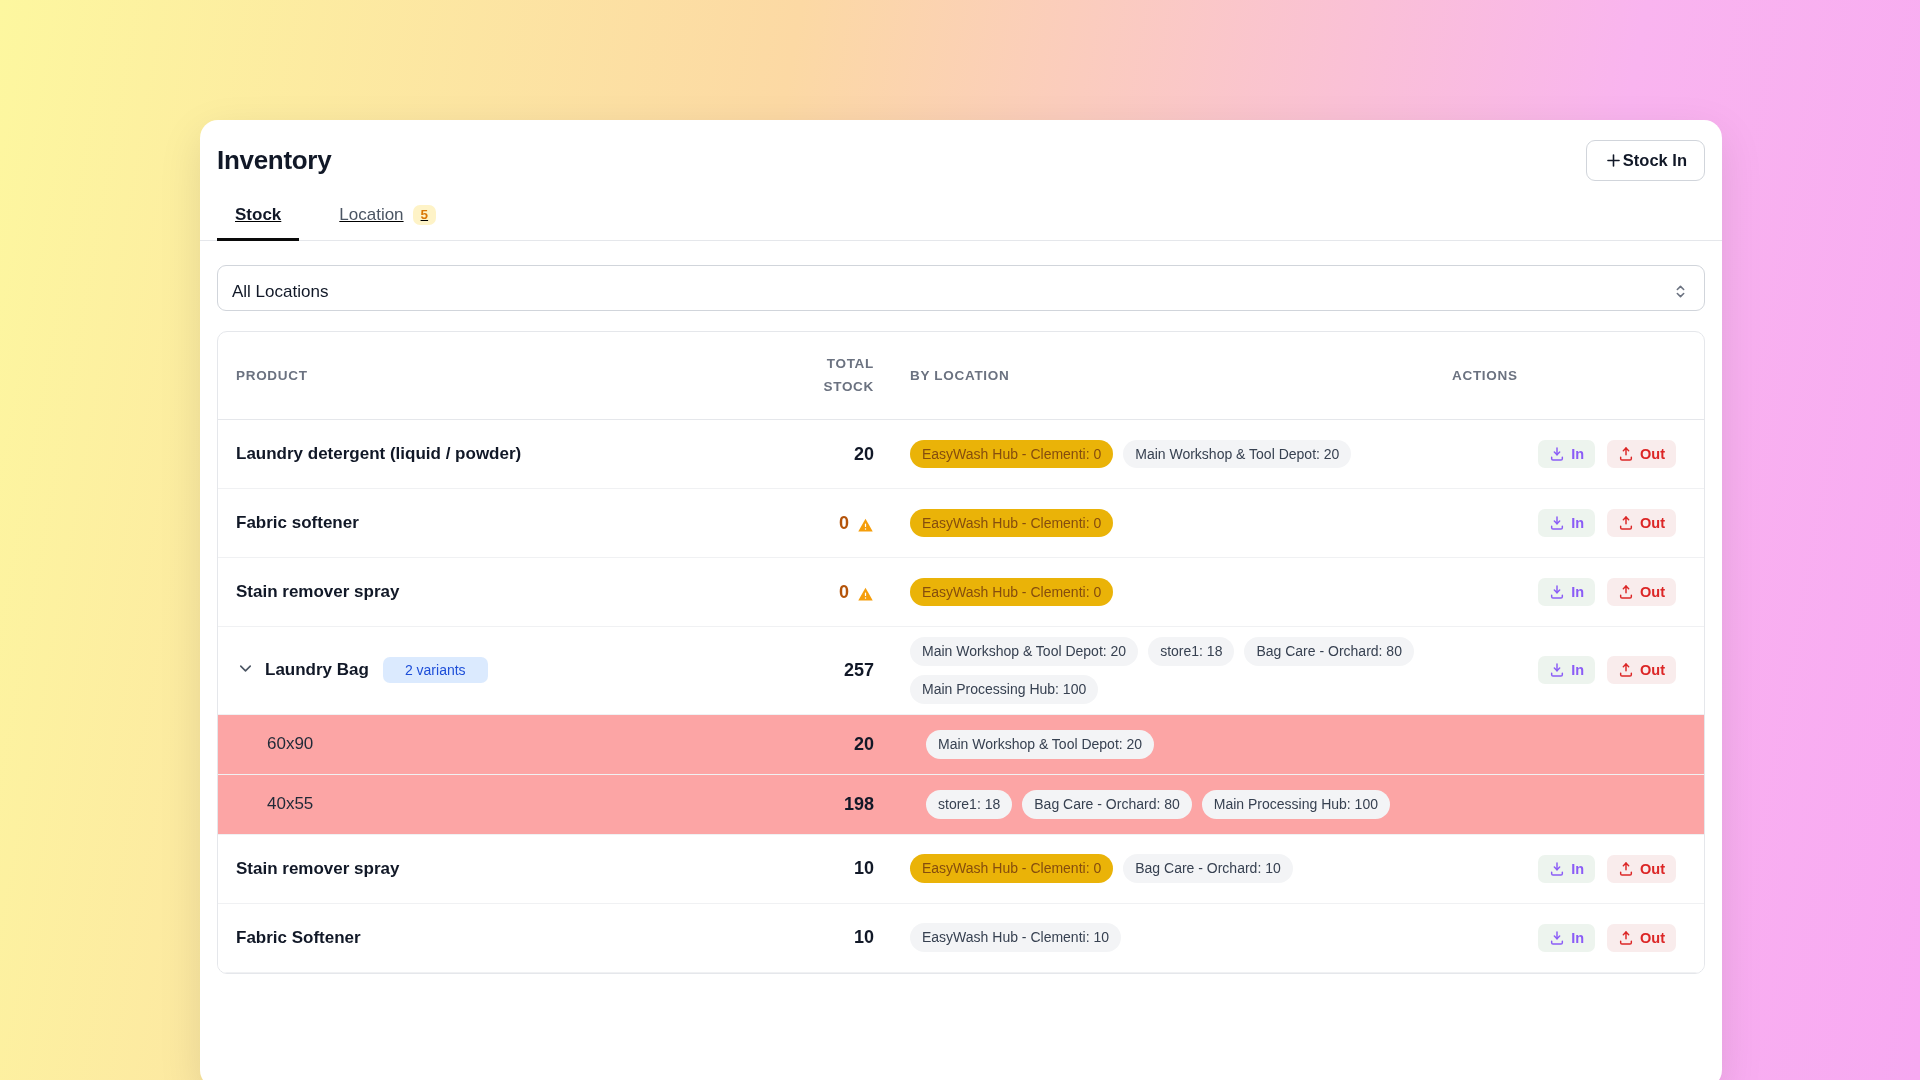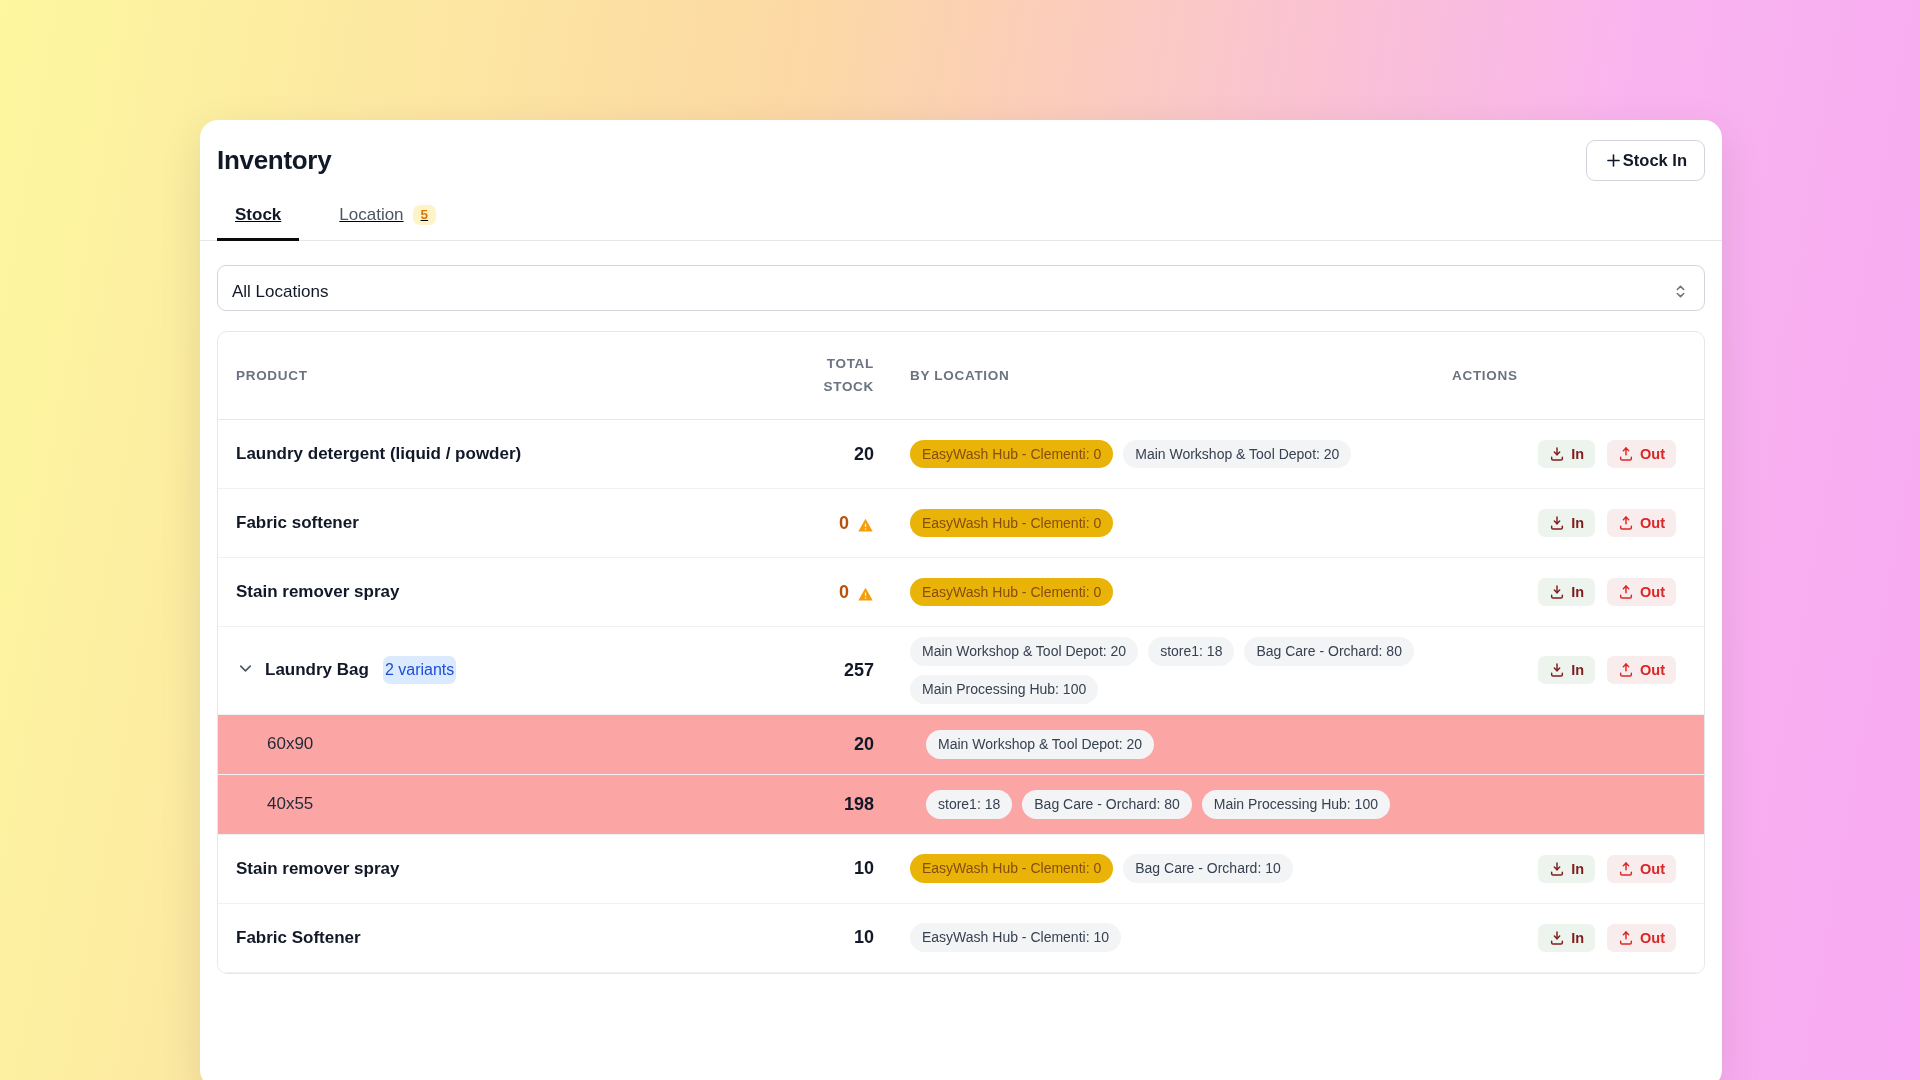--- a/index.html
+++ b/index.html
@@ -59,38 +59,38 @@
   .th-total { text-align: right; }
   .th-total span { display: inline-block; width: 82px; text-align: right; line-height: 1.7; }
   .th-location { padding-left: 36px; }
   .row { min-height: 69px; padding: 10px 0; border-bottom: 1px solid #f0f1f3; background: #fff; }
   .row.variant { background: #fca5a5; min-height: 60px; }
   .product-cell { display: flex; align-items: center; gap: 10px; padding-left: 18px; }
   .product-name { font-size: 17px; font-weight: 700; color: #111827; }
   .variant-name { font-size: 17px; font-weight: 400; color: #1f2937; padding-left: 31px; }
   .chevron-btn { background: none; border: none; display: flex; color: #4b5563; cursor: pointer; padding: 0; }
   .variants-badge {
-    background: #dbeafe; color: #1d4ed8; font-size: 16px; font-weight: 500;
-    padding: 5px 2px; border-radius: 7px; margin-left: 4px; white-space: nowrap;
+    background: #dbeafe; color: #1d4ed8; font-size: 14px; font-weight: 500;
+    padding: 5px 22px; border-radius: 7px; margin-left: 4px; white-space: nowrap;
   }
   .total-cell { display: flex; justify-content: flex-end; align-items: flex-end; gap: 8px; font-size: 18px; font-weight: 700; color: #111827; }
   .total-warn { color: #b45309; }
   .warn-ic { display: flex; }
   .loc-cell { display: flex; flex-wrap: wrap; gap: 9px 10px; padding-left: 36px; padding-right: 16px; }
   .row.variant .loc-cell { padding-left: 52px; }
   .badge { font-size: 14px; padding: 5px 12px; border-radius: 999px; white-space: nowrap; line-height: 1.35; }
   .badge.warning { background: #eab308; color: #854d0e; }
   .badge.neutral { background: #f3f4f6; color: #374151; }
   .actions-cell { display: flex; justify-content: flex-end; align-items: center; gap: 12px; padding-right: 28px; }
   .btn {
     display: flex; align-items: center; gap: 6px; border: none; border-radius: 7px;
     padding: 6px 11px; font-family: inherit; font-size: 14.5px; font-weight: 600; cursor: pointer; line-height: 1;
   }
   .btn .ic { display: flex; }
-  .btn.in { background: #edf4ee; color: #7f1d1d; }
+  .btn.in { background: #edf4ee; color: #8b5cf6; }
   .btn.out { background: #f9ecec; color: #dc2626; }
 </style>
 </head>
 <body>
 
 <div class="card">
 
   <div class="card-header">
     <div class="page-title">Inventory</div>
     <button class="stock-in-btn">

